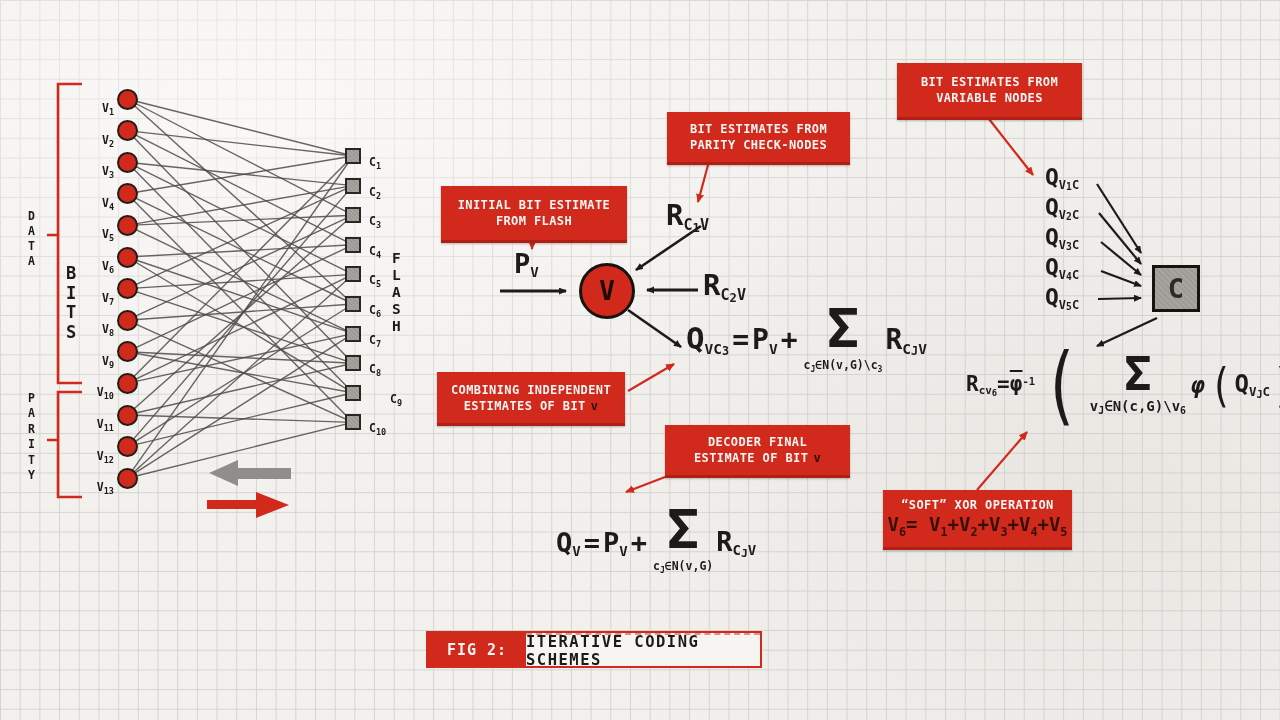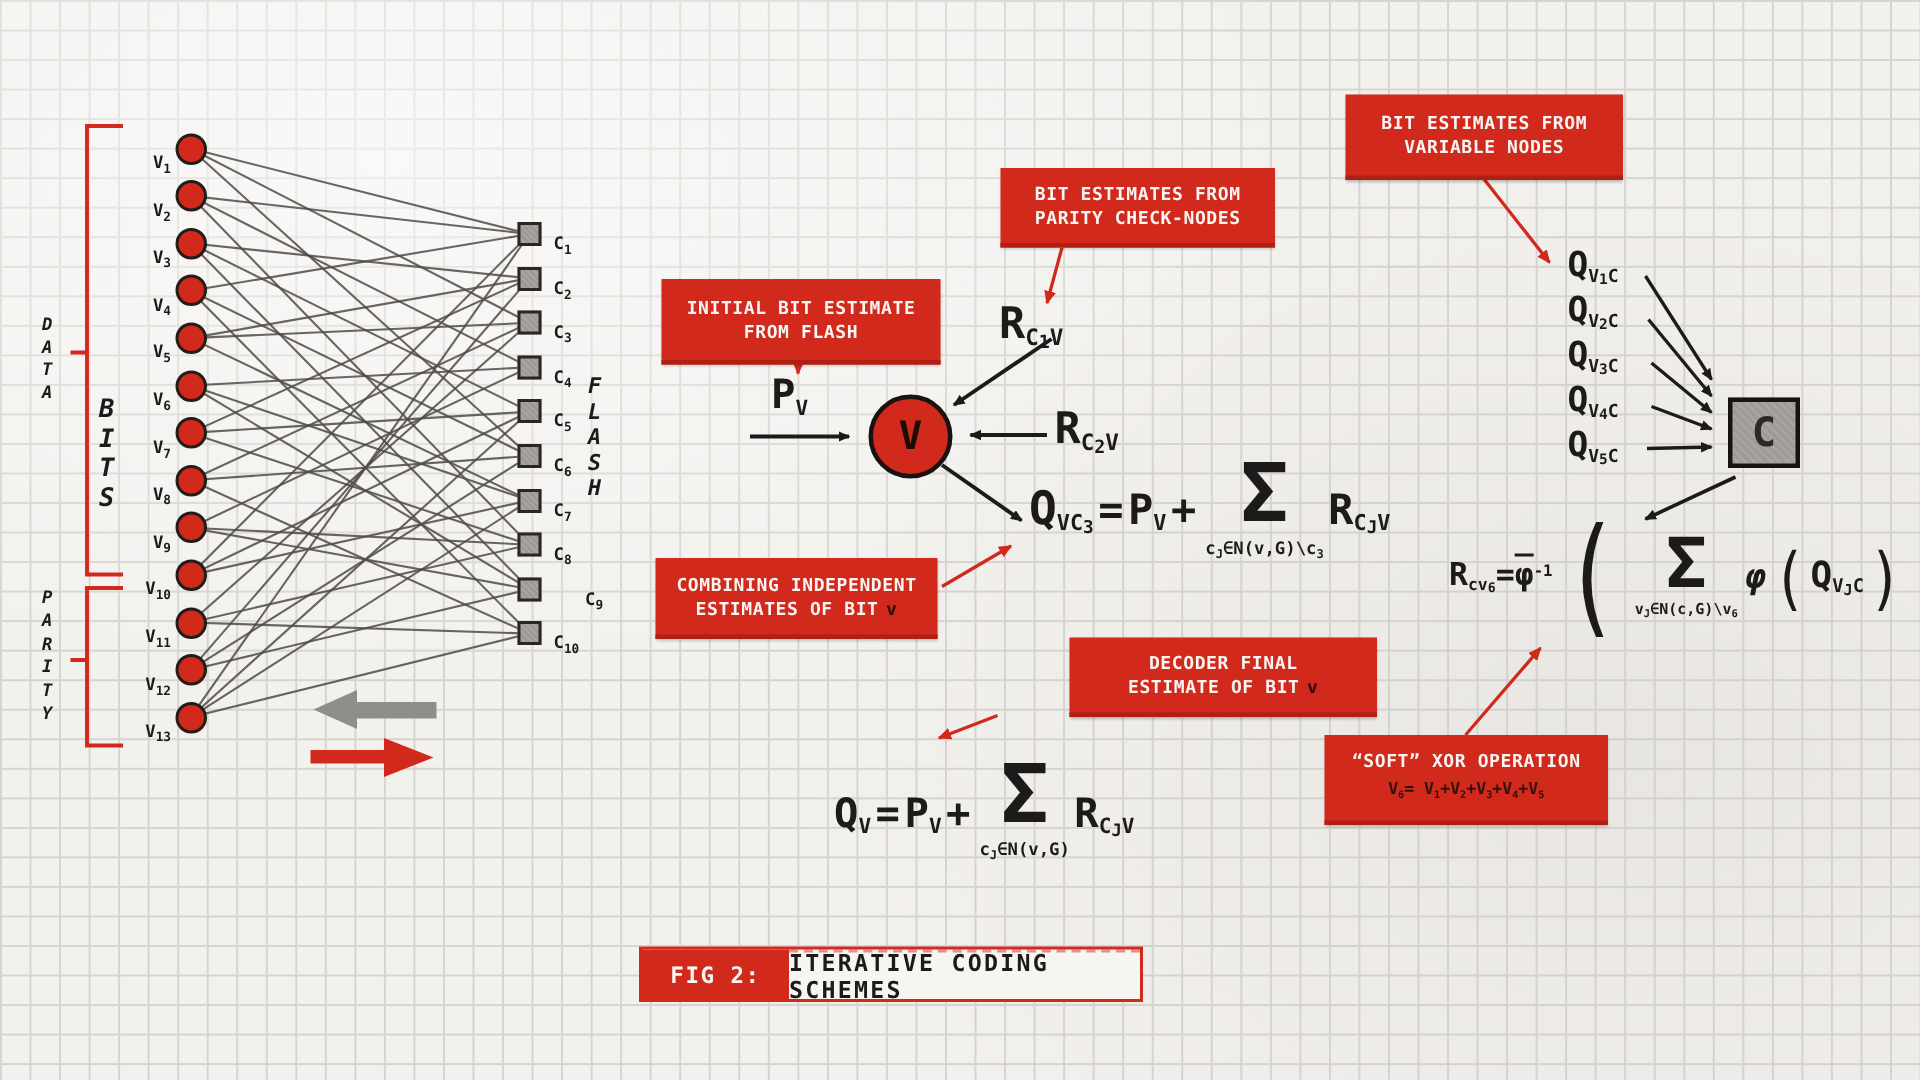--- a/index.html
+++ b/index.html
@@ -15,21 +15,21 @@
       radial-gradient(ellipse 800px 600px at 85% 70%, rgba(205,201,194,.28), rgba(205,201,194,0) 70%),
       linear-gradient(to right, var(--grid) 1.4px, transparent 1.4px),
       linear-gradient(to bottom, var(--grid) 1.4px, transparent 1.4px);
     background-size:auto,auto,19.7px 19.7px,19.7px 19.7px;
     font-family:"DejaVu Sans Mono","Liberation Mono",monospace;
   }
   #wires{position:absolute;left:0;top:0;z-index:1;}
   #stage > div{z-index:2;}
 
   
-  .vtext{position:absolute;width:1ch;word-break:break-all;color:var(--ink);text-align:right;font-style:italic;}
+  .vtext{position:absolute;width:1ch;word-break:break-all;color:var(--ink);text-align:right;}
   .lbl-data{left:28px;top:209px;font-size:11.5px;line-height:15px;font-weight:bold;}
   .lbl-bits{left:66px;top:264px;font-size:17px;line-height:19.5px;font-weight:bold;}
   .lbl-parity{left:28px;top:391px;font-size:11.5px;line-height:15.4px;font-weight:bold;}
   .lbl-checks{left:392px;top:250px;font-size:14.5px;line-height:17px;font-weight:bold;}
 
   
   .vnode{position:absolute;width:21px;height:21px;border-radius:50%;background:var(--red);border:2px solid #231c17;box-sizing:border-box;}
   .cnode{position:absolute;width:16px;height:16px;background:var(--gray);border:2px solid #2a2622;box-sizing:border-box;
          background-image:repeating-linear-gradient(45deg,rgba(0,0,0,.07) 0 1.5px,transparent 1.5px 3px);}
   .nlabel{position:absolute;color:var(--ink);font-weight:bold;font-size:11.5px;white-space:nowrap;}
@@ -37,47 +37,47 @@
   .nlabel .sub{font-size:8.5px;vertical-align:-3px;}
 
   
   .callout{position:absolute;background:var(--red);color:var(--white);
     font-weight:bold;font-size:12px;line-height:16px;text-align:center;
     display:flex;flex-direction:column;justify-content:center;letter-spacing:.4px;
     border-bottom:3px solid var(--red-dark);box-shadow:0 1px 2px rgba(0,0,0,.25);}
   .co-initial{left:441px;top:163px;width:186px;height:54px;margin-top:23px;}
   .co-parity{left:667px;top:112px;width:183px;height:50px;}
   .co-combining{left:437px;top:372px;width:188px;height:51px;}
-  .co-decoder{left:665px;top:425px;width:205px;height:50px;margin-left:48px;}
+  .co-decoder{left:665px;top:425px;width:185px;height:50px;}
   .co-variable{left:897px;top:63px;width:185px;height:54px;}
   .co-softxor{left:883px;top:490px;width:189px;height:57px;}
   .co-iterative{left:112px;top:540px;width:226px;height:62px;font-size:13.5px;line-height:19px;}
   .bitvar{color:#2f0b05;margin-left:5px;}
-  .sx-eq{color:#33100a;font-size:11px;margin-top:3px;letter-spacing:0;}
+  .sx-eq{color:#33100a;font-size:19px;margin-top:3px;letter-spacing:0;}
   .sx-eq .ss{font-size:.62em;vertical-align:-.45em;}
 
   
   .eq{position:absolute;display:flex;align-items:flex-end;color:var(--ink);font-weight:bold;white-space:nowrap;}
   .eq .side{margin-bottom:18px;white-space:nowrap;}
   .sigma-col{display:flex;flex-direction:column;align-items:center;margin:0 3px;}
   .sigma{font-size:54px;line-height:1;font-weight:bold;}
   .cond{font-size:11.5px;line-height:14px;margin-top:2px;font-weight:bold;white-space:nowrap;}
   .cond .ss{font-size:.7em;vertical-align:-.35em;}
   .sub{font-size:.52em;vertical-align:-.32em;}
   .ss{font-size:.42em;vertical-align:-.55em;}
   .sup{font-size:.5em;vertical-align:.55em;}
   .op{margin:0 3px;}
   .big{font-size:1.1em;}
   .ovl{text-decoration:overline;}
   .eq-qvc3{left:686px;top:302px;font-size:28px;}
   .eq-qv{left:556px;top:503px;font-size:27px;}
   .eq-rcv6{left:966px;top:346px;font-size:21px;align-items:center;}
   .eq-rcv6 .side{margin-bottom:0;}
   .eq-rcv6 .sigma{font-size:46px;}
-  .eq-rcv6 .cond{font-size:10px;}
+  .eq-rcv6 .cond{font-size:14px;}
   .paren{font-size:86px;line-height:.9;font-weight:normal;transform:scaleX(.72);}
   .paren2{font-size:46px;line-height:1;font-weight:normal;transform:scaleX(.8);}
   .phi{font-size:23px;font-style:italic;margin:0 2px;}
   .innerq{font-size:24px;}
   .inner-group{display:flex;align-items:center;}
 
   
   .fl{position:absolute;color:var(--ink);font-weight:bold;white-space:nowrap;}
   #pv{left:514px;top:248px;font-size:27px;}
   #rc1v{left:666px;top:198px;font-size:29px;}

